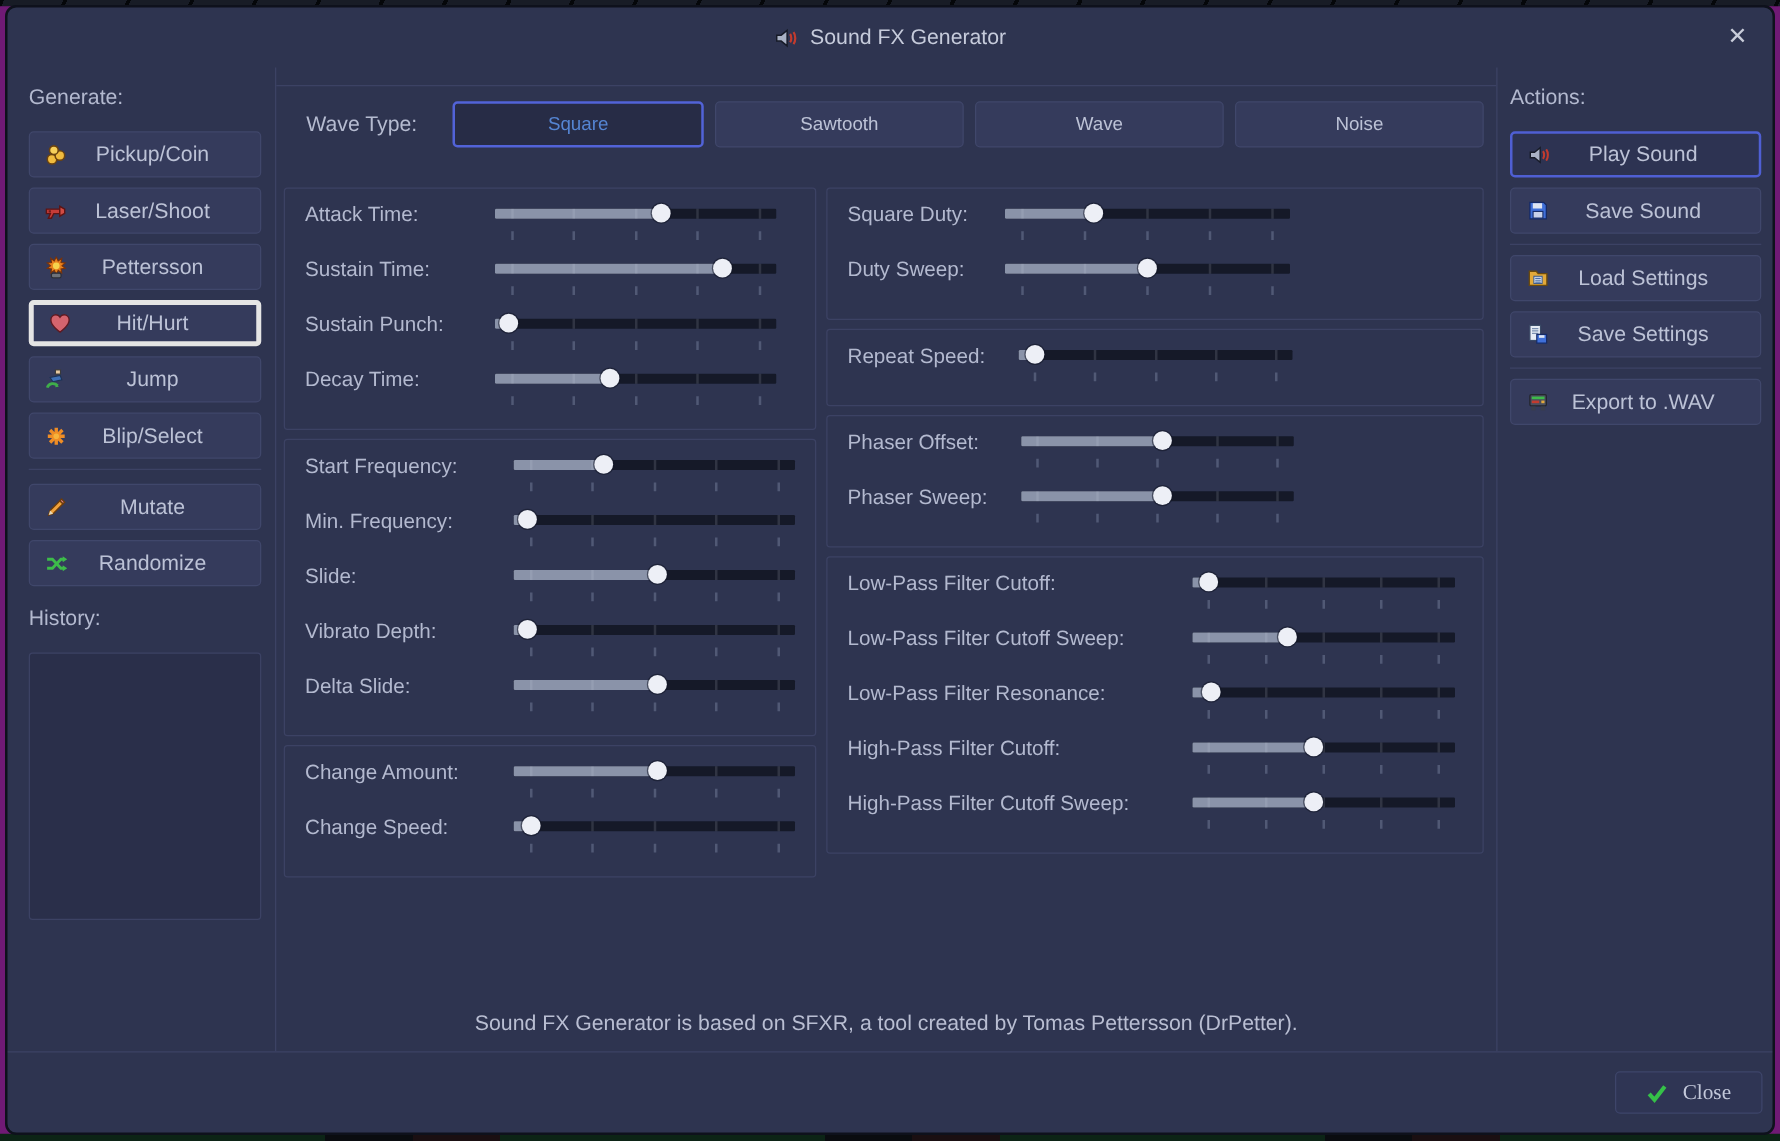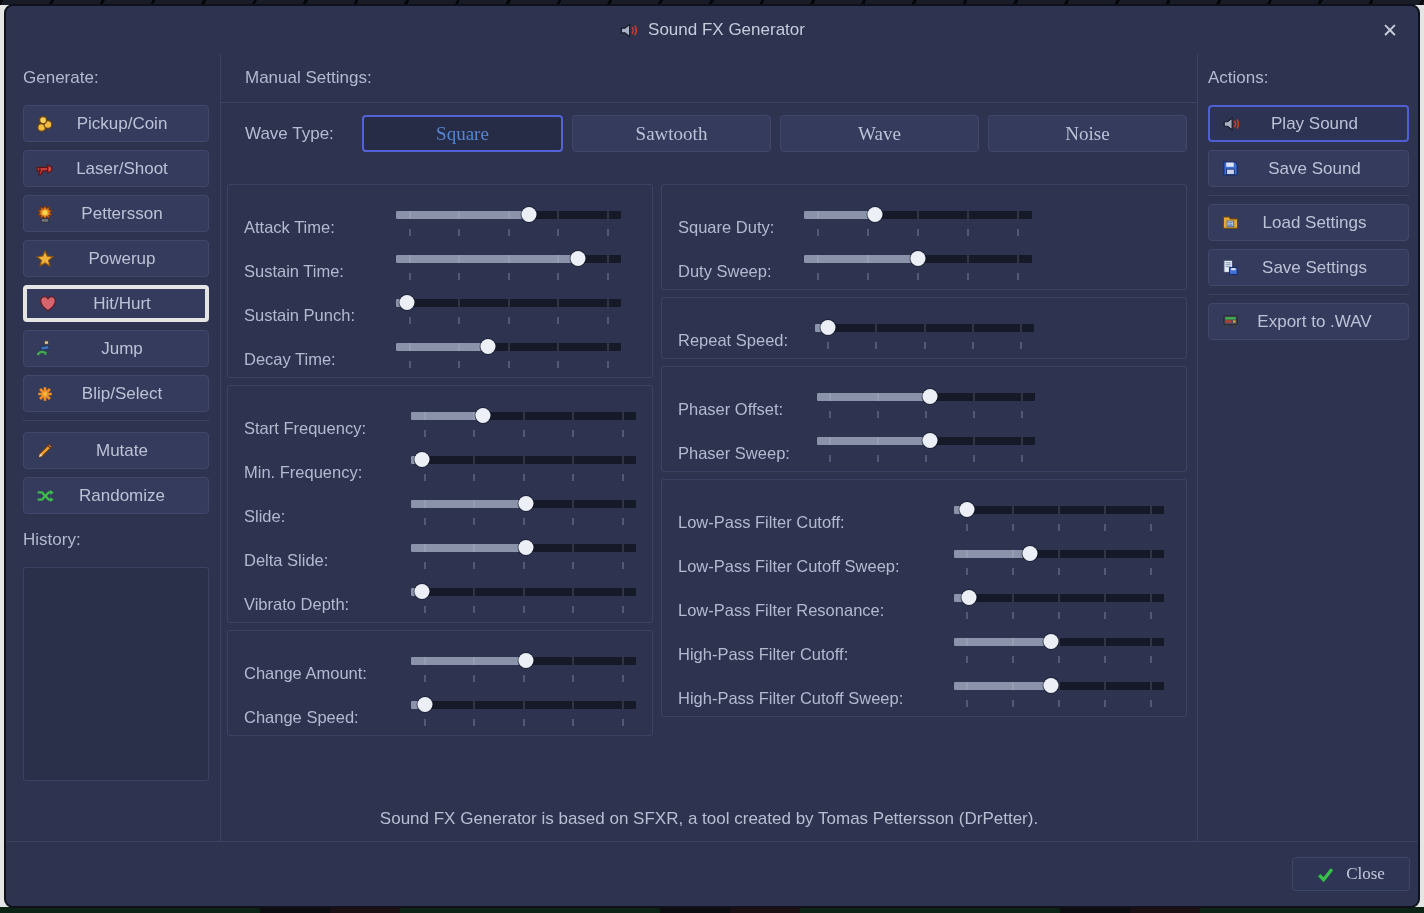--- a/index.html
+++ b/index.html
@@ -1,17 +1,17 @@
 <!DOCTYPE html>
 <html><head>
 <meta charset="utf-8">
 <style>
   html,body{margin:0;padding:0;background:#07090d;}
   .screen{position:relative;width:1424px;height:913px;overflow:hidden;
-    font-family:"Liberation Sans","DejaVu Sans",sans-serif;background:#e5e5e5;}
+    font-family:"Liberation Sans","DejaVu Sans",sans-serif;background:#701a75;}
   .backdrop-top{position:absolute;left:0;top:0;width:100%;height:5px;
     background:repeating-linear-gradient(115deg,#05070a 0 3px,#181c26 3px 46px);}
   .backdrop-bottom{position:absolute;left:0;bottom:0;width:100%;height:6px;
     background:repeating-linear-gradient(90deg,#0c2416 0 260px,#0a0c10 260px 330px,#1a0f12 330px 400px);}
   .dialog{position:absolute;left:4px;top:4px;right:4px;bottom:5px;
     background:#2e3450;border:2px solid #0e111c;border-radius:9px;
     display:flex;flex-direction:column;overflow:hidden;color:#b5bbd0;}
   
   .titlebar{height:48px;flex:0 0 48px;position:relative;display:flex;align-items:center;justify-content:center;gap:10px;}
   .titlebar .title{font-size:17px;color:#c6cbdb;}
@@ -36,28 +36,28 @@
   .sep{height:1px;background:#3c4264;border:none;margin:3px 0 11px 0;}
   .panel-right .sep{margin:0 0 8px 0;}
   .history-box{margin-top:12px;height:212px;background:#2a2f4a;border:1px solid #3c4264;border-radius:3px;}
   .history-heading{margin-top:16px;}
   
   .mheader{padding:14px 0 0 24px;font-size:17px;color:#b3b9cf;line-height:20px;}
   .mdivider{height:1px;background:#3c4264;margin-top:14px;}
   .wave-row{display:flex;align-items:center;gap:9px;margin:12px 10px 0 10px;}
   .wave-label{flex:0 0 122px;padding-left:14px;font-size:17px;box-sizing:border-box;}
   .wave-btn{flex:1 1 0;height:37px;background:#353b5c;border:1px solid #40476b;border-radius:4px;
-    color:#bcc2d6;font-size:19px;cursor:pointer;font-family:Liberation Serif, serif;}
+    color:#bcc2d6;font-size:15px;cursor:pointer;font-family:Liberation Sans, sans-serif;}
   .wave-btn.selected{background:#272c46;border:2px solid #5263d8;color:#5585d2;}
   
   .cols{display:flex;gap:8px;margin:32px 10px 0 6px;}
   .col-left{flex:0 0 418px;}
   .col-right{flex:1 1 auto;}
   .group{border:1px solid #3c4264;border-radius:3px;padding:8px 16px;margin-bottom:7px;box-sizing:border-box;}
-  .srow{display:flex;height:44px;align-items:flex-end;}
+  .srow{display:flex;height:44px;align-items:flex-start;}
   .slabel{flex:0 0 auto;width:var(--lw,150px);font-size:16.5px;color:#b3b9cf;padding-top:3px;line-height:20px;}
   .sctl{width:var(--tw,225px);padding-top:8px;position:relative;}
   .track{position:relative;height:8px;background:#151928;border-radius:1px;}
   .fill{position:absolute;left:0;top:0;height:100%;background:#8a93a9;border-radius:1px;}
   .notches span{position:absolute;top:0;width:2px;height:100%;background:rgba(210,218,235,0.14);transform:translateX(-50%);}
   .thumb{position:absolute;top:-4px;width:15px;height:15px;border-radius:50%;
     background:#edeff6;transform:translateX(-50%);box-shadow:0 0 0 1px rgba(18,22,38,0.55);cursor:pointer;}
   .ticks{position:relative;height:8px;margin-top:10px;}
   .ticks span{position:absolute;top:0;width:2px;height:7px;background:rgba(140,150,180,0.38);transform:translateX(-50%);}
   .pos1{left:6%}.pos2{left:28%}.pos3{left:50%}.pos4{left:72%}.pos5{left:94%}
@@ -130,28 +130,20 @@
           <span class="bicon">
             <svg width="18" height="18" viewBox="0 0 16 16">
                 <path d="M8 0.5l1.4 2.8 2.5-1.8-.5 2.9 3 .4-2.3 1.9 2.3 1.9-3 .4.5 2.9-2.5-1.8L8 13l-1.4-2.9-2.5 1.8.5-2.9-3-.4 2.3-1.9-2.3-1.9 3-.4-.5-2.9 2.5 1.8z" fill="#e8821e" stroke="#7a3208" stroke-width=".8"></path>
                 <circle cx="8" cy="6.8" r="2.4" fill="#f6d44c"></circle>
                 <rect x="4.6" y="12" width="6.8" height="3.4" rx="1.2" fill="#6e7178" stroke="#2b2d33" stroke-width=".8"></rect>
               </svg>
           </span>
           <span class="blabel">Pettersson</span>
         </button>
 
-        <button class="btn">
-          <span class="bicon">
-            <svg width="18" height="18" viewBox="0 0 16 16">
-                <path d="M8 .8l2 4.6 5 .5-3.8 3.3 1.1 4.9L8 11.5l-4.3 2.6 1.1-4.9L1 5.9l5-.5z" fill="#f0b03c" stroke="#8a5410" stroke-width="1"></path>
-              </svg>
-          </span>
-          <span class="blabel">Powerup</span>
-        </button>
 
         <button class="btn selected">
           <span class="bicon">
             <svg width="18" height="18" viewBox="0 0 16 16">
                 <path d="M8 14S1.5 9.6 1.5 5.4C1.5 3 3.3 1.6 5.1 1.6c1.2 0 2.3.6 2.9 1.7.6-1.1 1.7-1.7 2.9-1.7 1.8 0 3.6 1.4 3.6 3.8C14.5 9.6 8 14 8 14z" fill="#d4646e" stroke="#5e1a22" stroke-width="1"></path>
               </svg>
           </span>
           <span class="blabel">Hit/Hurt</span>
         </button>
 
@@ -204,21 +196,20 @@
               </svg>
           </span>
           <span class="blabel">Randomize</span>
         </button>
 
         <div class="heading history-heading">History:</div>
         <div class="history-box"></div>
       </div>
 
       <section class="middle">
-        <div class="mheader">Manual Settings:</div>
         <div class="mdivider"></div>
 
         <div class="wave-row">
           <span class="wave-label">Wave Type:</span>
           <div style="display:flex;flex:1;gap:9px;">
 
               <button class="wave-btn selected"><span>Square</span></button>
 
               <button class="wave-btn"><span>Sawtooth</span></button>
 
@@ -398,56 +389,56 @@
                       <span class="pos1"></span>
                       <span class="pos2"></span>
                       <span class="pos3"></span>
                       <span class="pos4"></span>
                       <span class="pos5"></span>
                     </div>
                   </div>
                 </div>
 
                 <div class="srow">
+                  <span class="slabel">Vibrato Depth:</span>
+                  <div class="sctl">
+                    <div class="track">
+                      <div class="fill" style="width: 5%;"></div>
+                      <div class="notches">
+                        <span class="pos1"></span>
+                        <span class="pos2"></span>
+                        <span class="pos3"></span>
+                        <span class="pos4"></span>
+                        <span class="pos5"></span>
+                      </div>
+                      <div class="thumb" style="left: 5%;"></div>
+                    </div>
+                    <div class="ticks">
+                      <span class="pos1"></span>
+                      <span class="pos2"></span>
+                      <span class="pos3"></span>
+                      <span class="pos4"></span>
+                      <span class="pos5"></span>
+                    </div>
+                  </div>
+                </div>
+
+                <div class="srow">
                   <span class="slabel">Delta Slide:</span>
                   <div class="sctl">
                     <div class="track">
                       <div class="fill" style="width: 51%;"></div>
                       <div class="notches">
                         <span class="pos1"></span>
                         <span class="pos2"></span>
                         <span class="pos3"></span>
                         <span class="pos4"></span>
                         <span class="pos5"></span>
                       </div>
                       <div class="thumb" style="left: 51%;"></div>
-                    </div>
-                    <div class="ticks">
-                      <span class="pos1"></span>
-                      <span class="pos2"></span>
-                      <span class="pos3"></span>
-                      <span class="pos4"></span>
-                      <span class="pos5"></span>
-                    </div>
-                  </div>
-                </div>
-
-                <div class="srow">
-                  <span class="slabel">Vibrato Depth:</span>
-                  <div class="sctl">
-                    <div class="track">
-                      <div class="fill" style="width: 5%;"></div>
-                      <div class="notches">
-                        <span class="pos1"></span>
-                        <span class="pos2"></span>
-                        <span class="pos3"></span>
-                        <span class="pos4"></span>
-                        <span class="pos5"></span>
-                      </div>
-                      <div class="thumb" style="left: 5%;"></div>
                     </div>
                     <div class="ticks">
                       <span class="pos1"></span>
                       <span class="pos2"></span>
                       <span class="pos3"></span>
                       <span class="pos4"></span>
                       <span class="pos5"></span>
                     </div>
                   </div>
                 </div>

